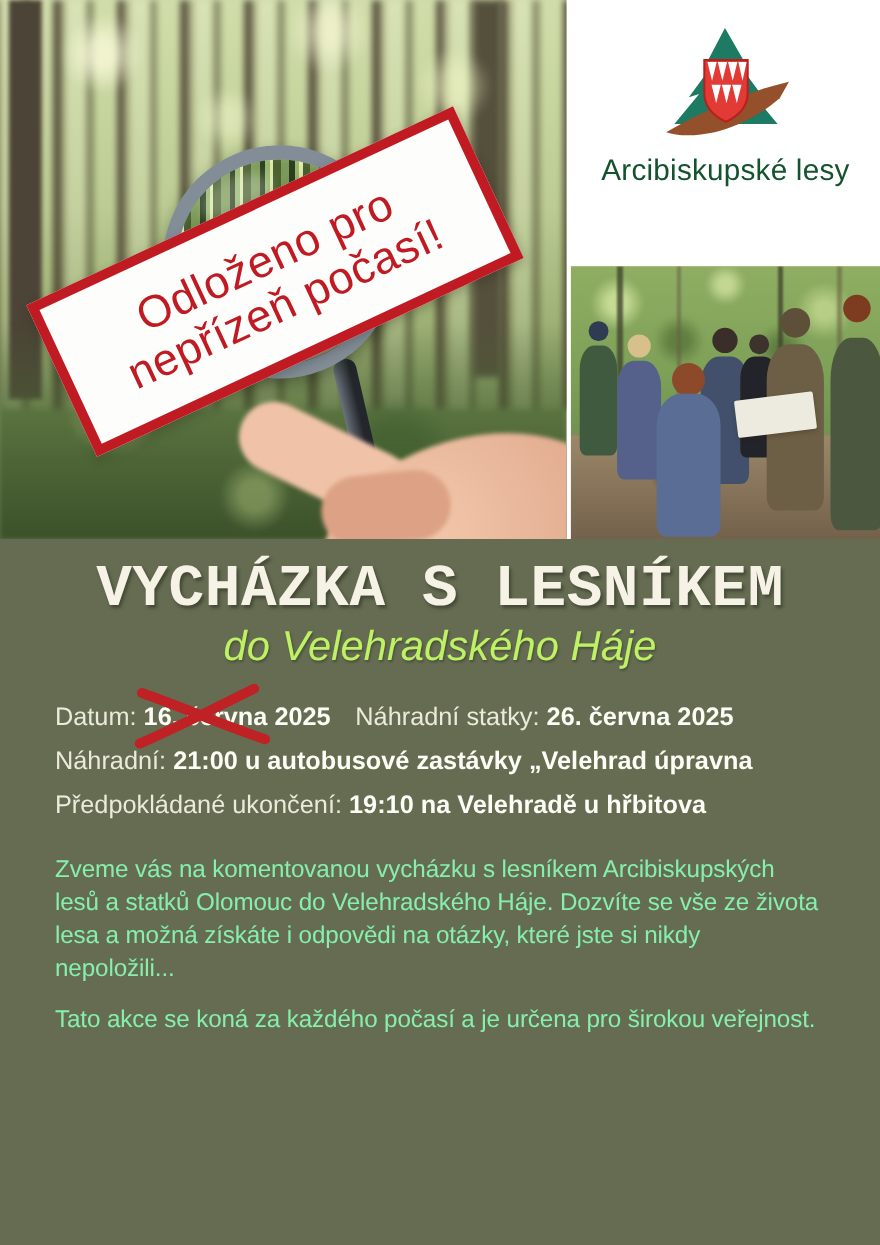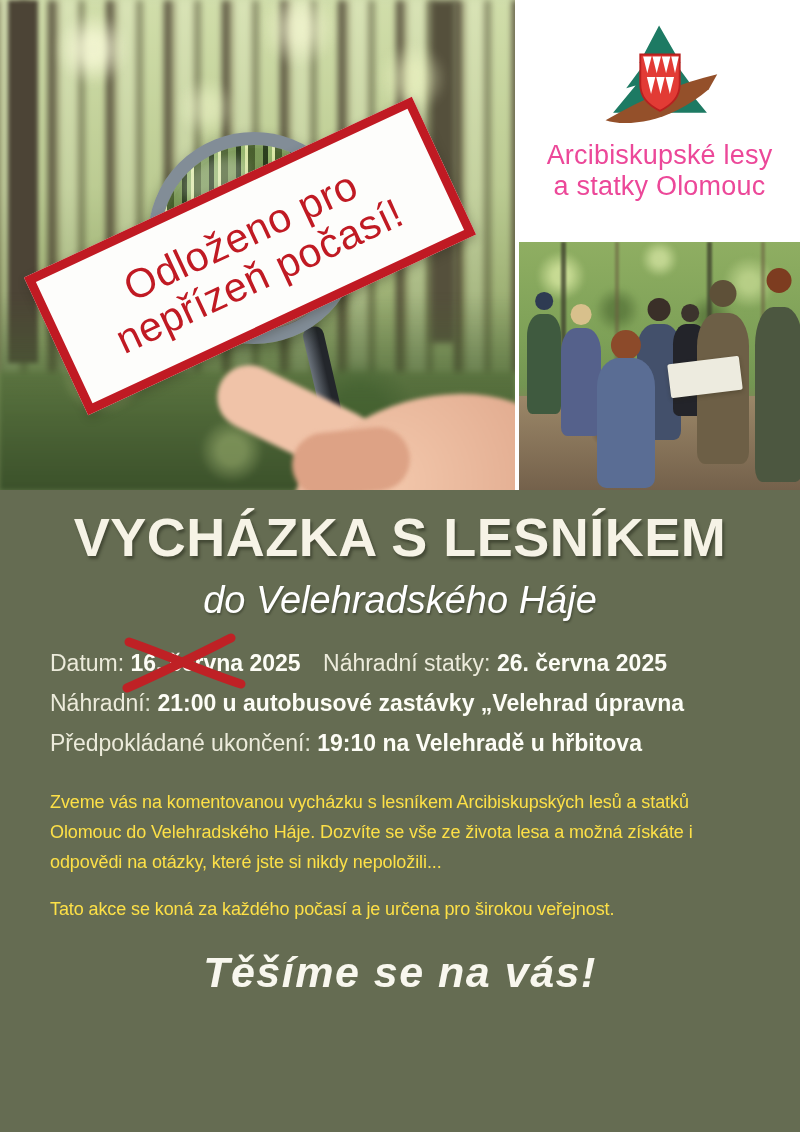--- a/index.html
+++ b/index.html
@@ -53,21 +53,21 @@
     background:#dda285;transform:rotate(-6deg);filter:blur(2px);}
   
   .stamp{position:absolute;left:36px;top:180px;width:428px;height:152px;box-sizing:border-box;
     background:#fdfdfb;border:9px solid #c01a23;transform:rotate(-25deg);
     display:flex;flex-direction:column;align-items:center;justify-content:center;
     box-shadow:0 4px 10px rgba(30,30,20,.25);}
   .stamp span{color:#c01a23;font-size:41px;line-height:1.08;white-space:nowrap;letter-spacing:.5px;}
   
   .logo-block{position:absolute;left:519px;top:14px;width:281px;text-align:center;}
   .logo-block svg{display:block;margin:8px auto 6px auto;}
-  .logo-text{color:#ec4899;font-size:27px;line-height:1.13;letter-spacing:.2px;}
+  .logo-text{color:#14532d;font-size:27px;line-height:1.13;letter-spacing:.2px;}
   
   .photo-right{position:absolute;left:519px;top:242px;width:281px;height:248px;overflow:hidden;
     background:linear-gradient(180deg,#8fae62 0%,#7da057 40%,#739552 58%,#8a795c 72%,#7a6750 100%);}
   .pr-foliage{position:absolute;inset:0;height:68%;
     background-image:
       radial-gradient(circle at 15% 20%, rgba(226,240,170,.7) 0 3%, transparent 9%),
       radial-gradient(circle at 50% 10%, rgba(232,244,180,.6) 0 3%, transparent 9%),
       radial-gradient(circle at 82% 24%, rgba(222,238,168,.55) 0 3%, transparent 10%),
       radial-gradient(circle at 35% 40%, rgba(74,102,48,.6) 0 4%, transparent 11%),
       radial-gradient(circle at 68% 45%, rgba(70,96,46,.55) 0 4%, transparent 11%);
@@ -86,31 +86,31 @@
   .fig::before{content:"";position:absolute;left:50%;top:0;transform:translateX(-50%);
     width:52%;aspect-ratio:1/1;border-radius:50%;background:var(--hc);}
   .fig .b{position:absolute;left:0;right:0;top:18%;bottom:0;background:var(--bc);
     border-radius:38% 38% 16% 16% / 22% 22% 8% 8%;}
   .pr-map{position:absolute;left:150px;top:118px;width:72px;height:34px;background:#edebdf;
     transform:rotate(-7deg);border-radius:2px;box-shadow:0 2px 4px rgba(40,35,20,.3);}
   
   .green{position:absolute;left:0;top:490px;width:800px;height:642px;background:#656c52;
     box-sizing:border-box;padding:0 50px;color:#eeedde;}
   .title{margin:16px 0 0 0;text-align:center;font-size:54px;font-weight:700;color:#f6f3e6;
-    letter-spacing:.5px;text-shadow:2px 3px 3px rgba(40,44,30,.55);white-space:nowrap;}
-  .subtitle{margin-top:11px;text-align:center;font-style:italic;font-size:38px;color:#ffffff;
+    letter-spacing:.5px;text-shadow:2px 3px 3px rgba(40,44,30,.55);white-space:nowrap;font-family:Liberation Mono, monospace;}
+  .subtitle{margin-top:0;text-align:center;font-style:italic;font-size:38px;color:#bef264;
     text-shadow:1px 2px 2px rgba(40,44,30,.45);}
   .info{margin-top:28px;font-size:23px;}
   .info-line{margin-bottom:13px;color:#ecebdb;white-space:nowrap;}
   .info b{color:#fdfdf6;font-weight:700;}
   .gap-left{margin-left:16px;}
   .indent{padding-left:6px;}
   .crossed{position:relative;display:inline-block;}
   .cross-svg{position:absolute;left:-12px;top:-18px;width:130px;height:64px;pointer-events:none;}
-  .para{font-size:18px;line-height:30px;letter-spacing:-.1px;color:#fde047;margin:0;}
+  .para{font-size:22px;line-height:30px;letter-spacing:-.1px;color:#86efac;margin:0;}
   .p1{margin-top:30px;max-width:712px;}
   .p2{margin-top:17px;}
   .p3{margin-top:14px;}
   .closing{margin-top:24px;text-align:center;font-size:43px;font-style:italic;font-weight:600;
     letter-spacing:1.5px;color:#f8f7ee;}
 </style>
 </head>
 <body>
 
 <div class="poster">
@@ -144,21 +144,20 @@
         <path d="M47 36 L56 36 L51.5 54 Z"></path>
         <path d="M57 36 L66 36 L61.5 54 Z"></path>
         <path d="M67 36 L76 36 L71.5 54 Z"></path>
         <path d="M77 36 L85 36 L81 54 Z"></path>
         <path d="M51 58 L60 58 L55.5 76 Z"></path>
         <path d="M61 58 L70 58 L65.5 76 Z"></path>
         <path d="M71 58 L80 58 L75.5 76 Z"></path>
       </g>
     </svg>
     <div class="logo-text">Arcibiskupské lesy</div>
-    <div class="logo-text">a statky Olomouc</div>
   </div>
 
   <div class="photo-right">
     <div class="pr-foliage"></div>
     <div class="pr-trunks"></div>
     <div class="pr-path"></div>
     <div class="fig" style="left:8px;top:50px;width:34px;height:122px;--hc:#2e3b52;--bc:#3f5a3f">
         <div class="b"></div>
       </div>
     <div class="fig" style="left:42px;top:62px;width:40px;height:132px;--hc:#d8c08c;--bc:#55618b">
@@ -205,17 +204,16 @@
       </div>
       <div class="info-line">
         <span>Předpokládané ukončení:</span>
         <b>19:10 na Velehradě u hřbitova</b>
       </div>
     </div>
 
     <p class="para p1">Zveme vás na komentovanou vycházku s lesníkem Arcibiskupských lesů a statků Olomouc do Velehradského Háje. Dozvíte se vše ze života lesa a možná získáte i odpovědi na otázky, které jste si nikdy nepoložili...</p>
     <p class="para p2">Tato akce se koná za každého počasí a je určena pro širokou veřejnost.</p>
 
-    <div class="closing">Těšíme se na vás!</div>
 
   </div>
 
 </div>
 
 </body></html>

